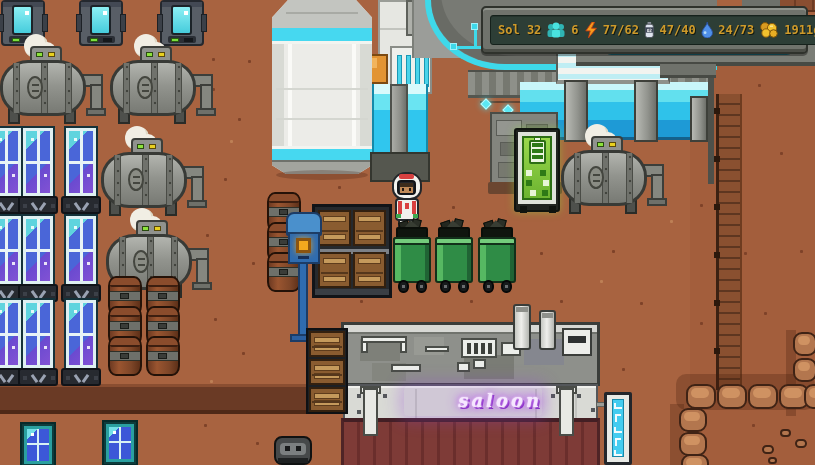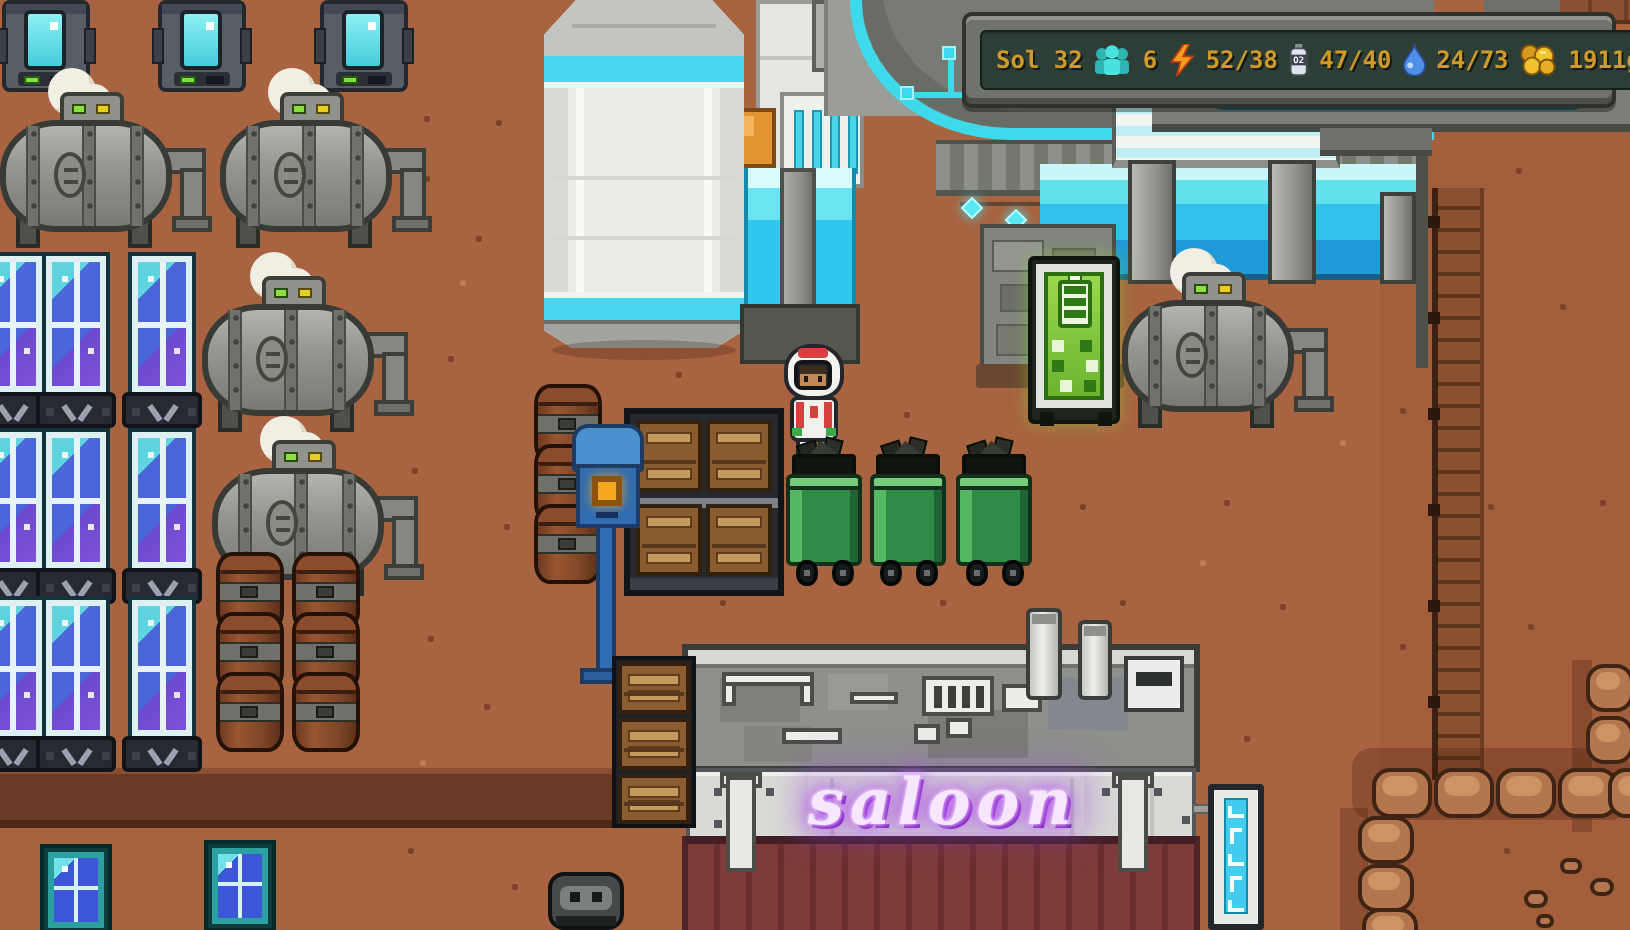--- a/index.html
+++ b/index.html
@@ -12,22 +12,22 @@
     box-shadow: inset 0 2px 0 #91948d, inset 0 -3px 0 #4b4e47, 0 2px 0 rgba(0,0,0,.35); display:flex; }
   .hud-inner { flex:1; background:#2d3e36; border:1px solid #15211b; border-radius:3px;
     display:flex; align-items:center; gap:5px; padding:0 7px;
     font:bold 12px "DejaVu Sans Mono", monospace; color:#cf9a2a; white-space:nowrap;
     box-shadow: inset 0 1px 0 #24332c; }
   .ht { text-shadow:1px 1px 0 #121a12; }
   .hicon { height:16px; width:auto; flex:none; }
 
   
   .neon { position:absolute; left:404px; top:386px; width:138px; height:30px; z-index:40;
-    font-family:"DejaVu Serif", serif; font-style:italic; font-weight:bold; font-size:32px;
-    line-height:30px; text-align:left; letter-spacing:3px; color:#f6e7ff;
+    font-family:"DejaVu Serif", serif; font-style:italic; font-weight:bold; font-size:18px;
+    line-height:30px; text-align:right; letter-spacing:3px; color:#f6e7ff;
     text-shadow:0 0 2px #ffffff, 0 0 6px #c45ef6, 0 0 13px #a030e8, 2px 2px 0 #7a28b8;
     box-shadow:0 0 16px 5px rgba(150,70,220,.30); background:rgba(150,70,220,.12); border-radius:4px; }
 </style>
 </head>
 <body>
 
 <div id="scene">
 
   <div class="hud">
     <div class="hud-inner">
@@ -37,21 +37,21 @@
           <rect x="1.5" y="8" width="7" height="7" rx="2" fill="#2fb4b4"></rect>
         <circle cx="15" cy="5" r="3" fill="#2fb4b4"></circle>
           <rect x="11.5" y="8" width="7" height="7" rx="2" fill="#2fb4b4"></rect>
         <circle cx="10" cy="4" r="3.4" fill="#49e2df"></circle>
           <rect x="6" y="7.5" width="8" height="8" rx="2" fill="#49e2df"></rect>
       </svg>
       <span class="ht">6</span>
       <svg class="hicon" viewBox="0 0 16 18">
         <polygon points="9,0 2,10 7,10 5,18 14,7 8.5,7 12,0" fill="#f59b1e" stroke="#c23c10" stroke-width="1"></polygon>
       </svg>
-      <span class="ht">52/38</span>
+      <span class="ht">77/62</span>
       <svg class="hicon" viewBox="0 0 12 18">
         <rect x="4" y="0" width="4" height="3" fill="#8a8f99"></rect>
         <rect x="1.5" y="2.5" width="9" height="15" rx="2.5" fill="#dfe4ee" stroke="#4a4f58"></rect>
         <rect x="1.5" y="6" width="9" height="6" fill="#3c4454"></rect>
         <text x="6" y="10.8" font-size="5" fill="#ffffff" text-anchor="middle" font-family="DejaVu Sans Mono, monospace" font-weight="bold">O2</text>
       </svg>
       <span class="ht">47/40</span>
       <svg class="hicon" viewBox="0 0 14 18">
         <path d="M7 0 C7 4 1 8 1 12 a6 6 0 0 0 12 0 C13 8 7 4 7 0 Z" fill="#4f8fe8" stroke="#2a4f9e"></path>
         <circle cx="4.6" cy="12" r="1.6" fill="#b8dcf8"></circle>

